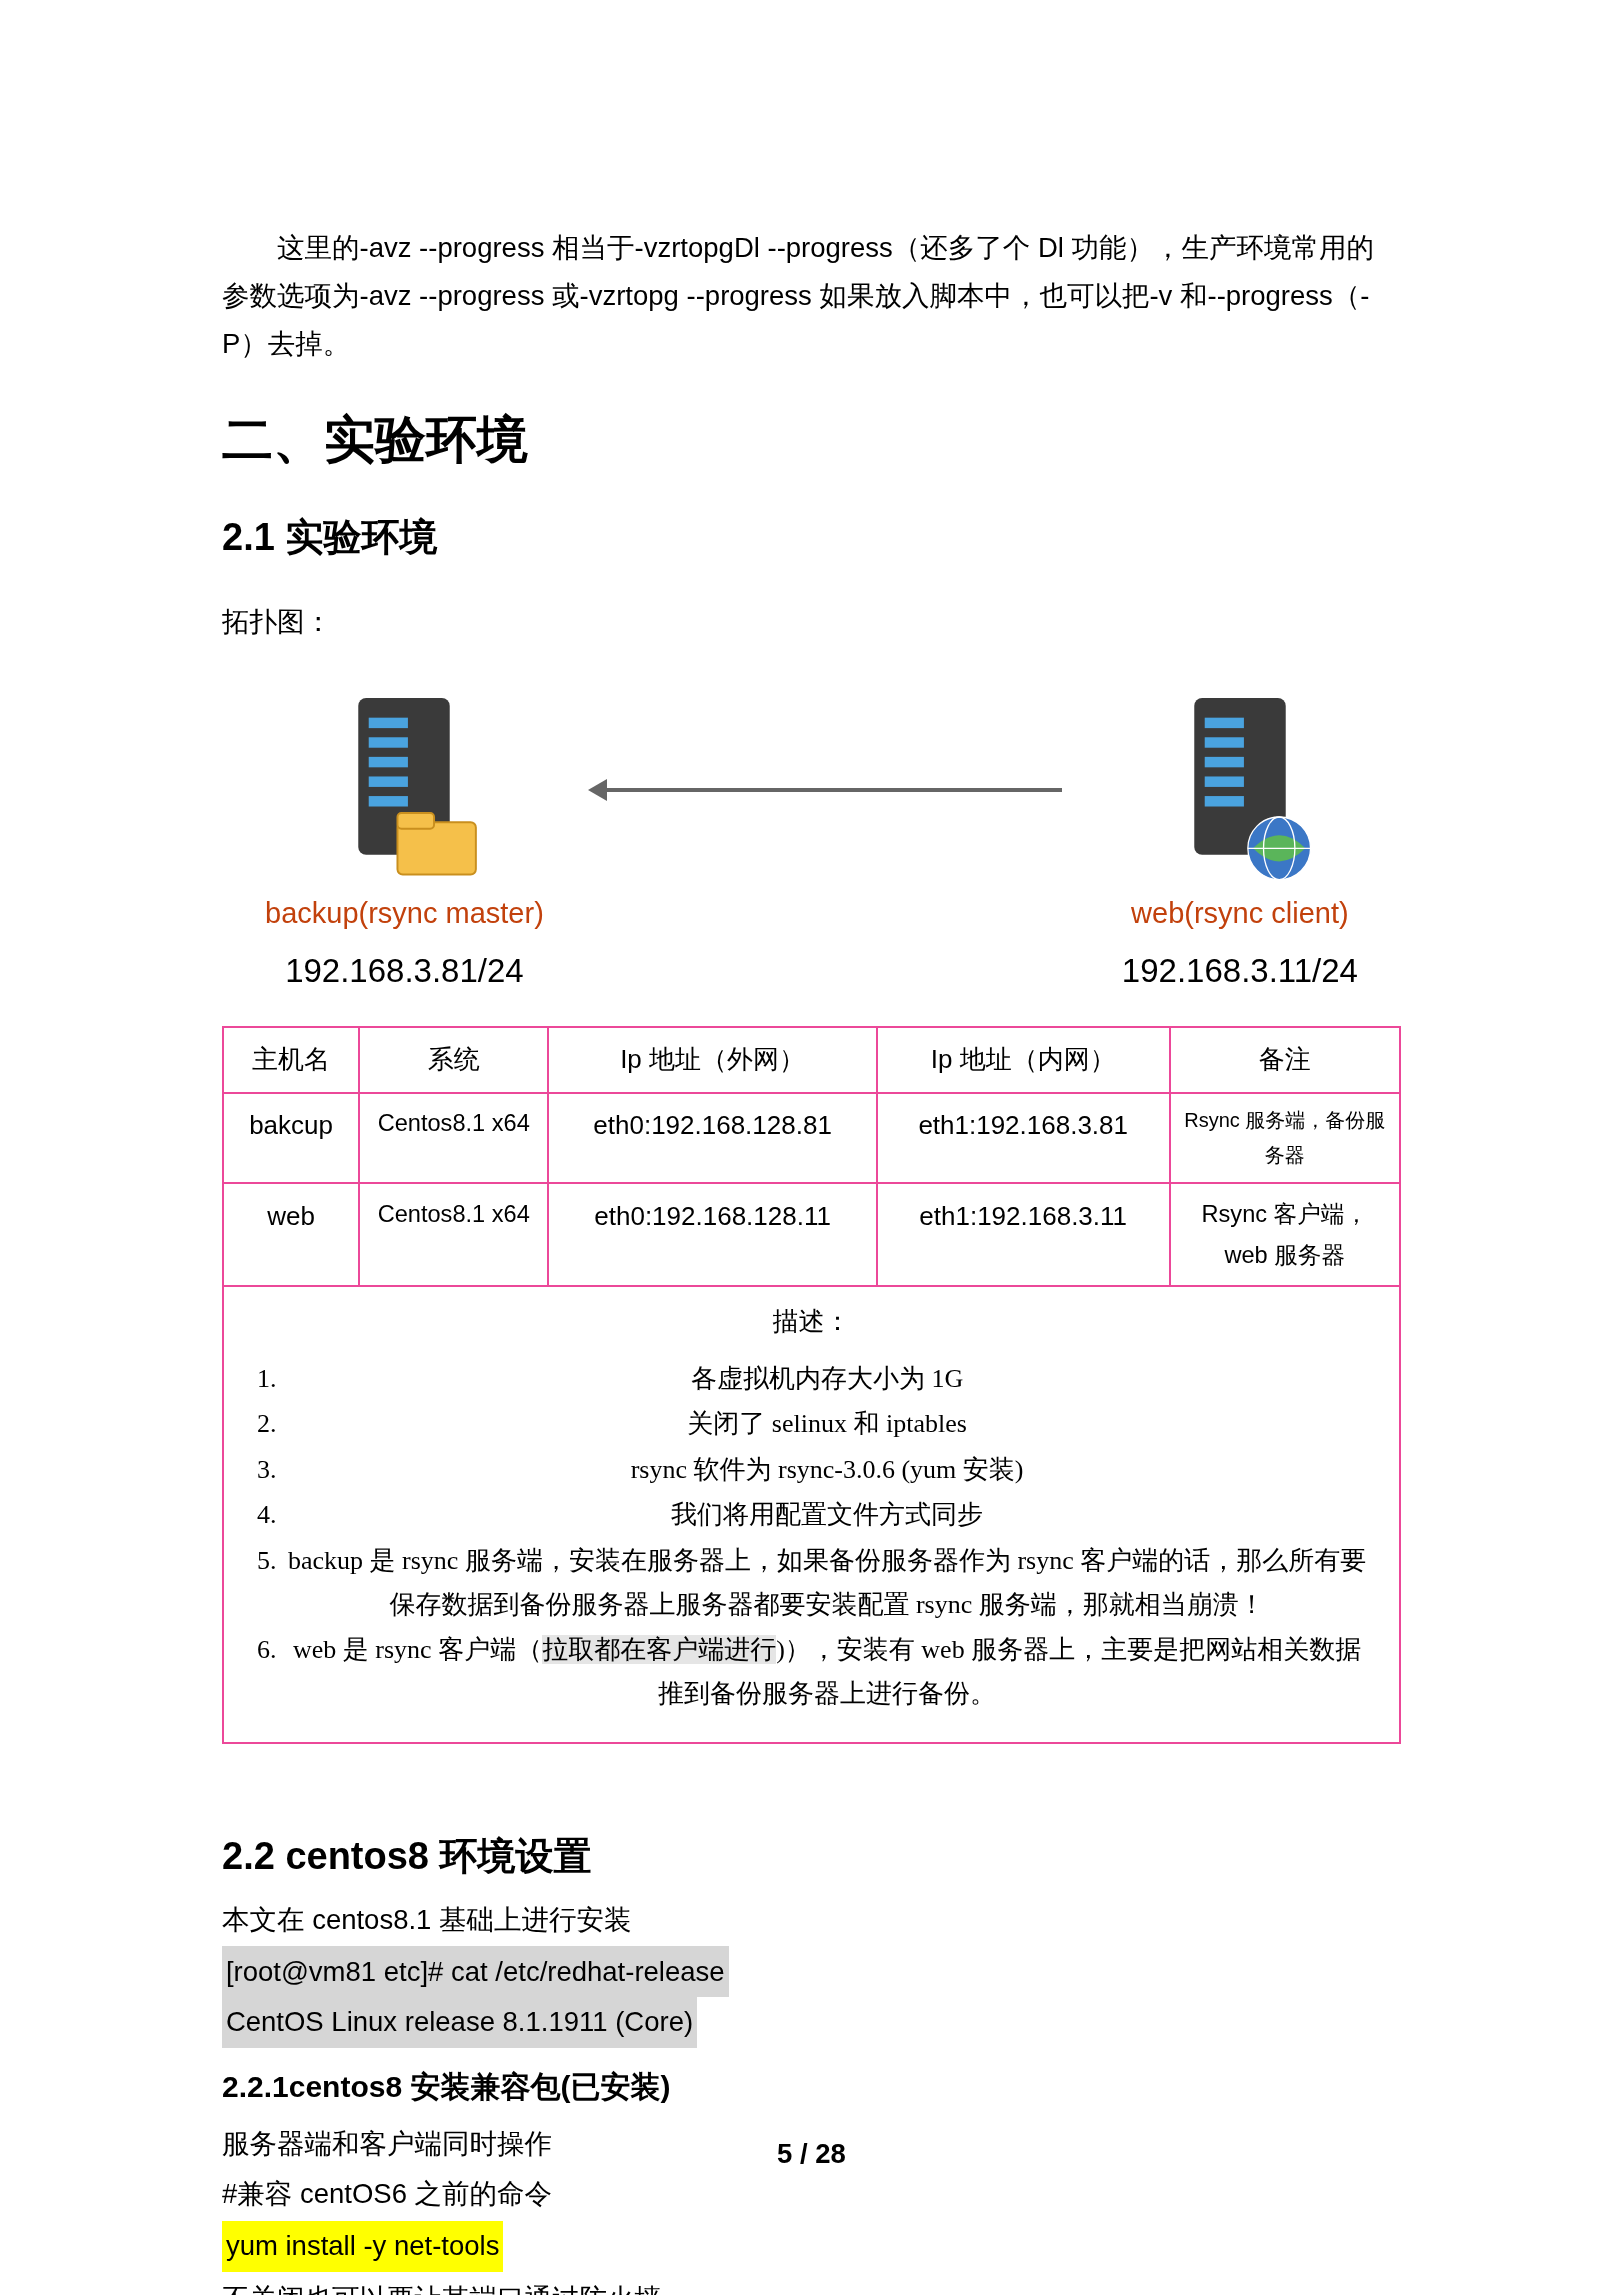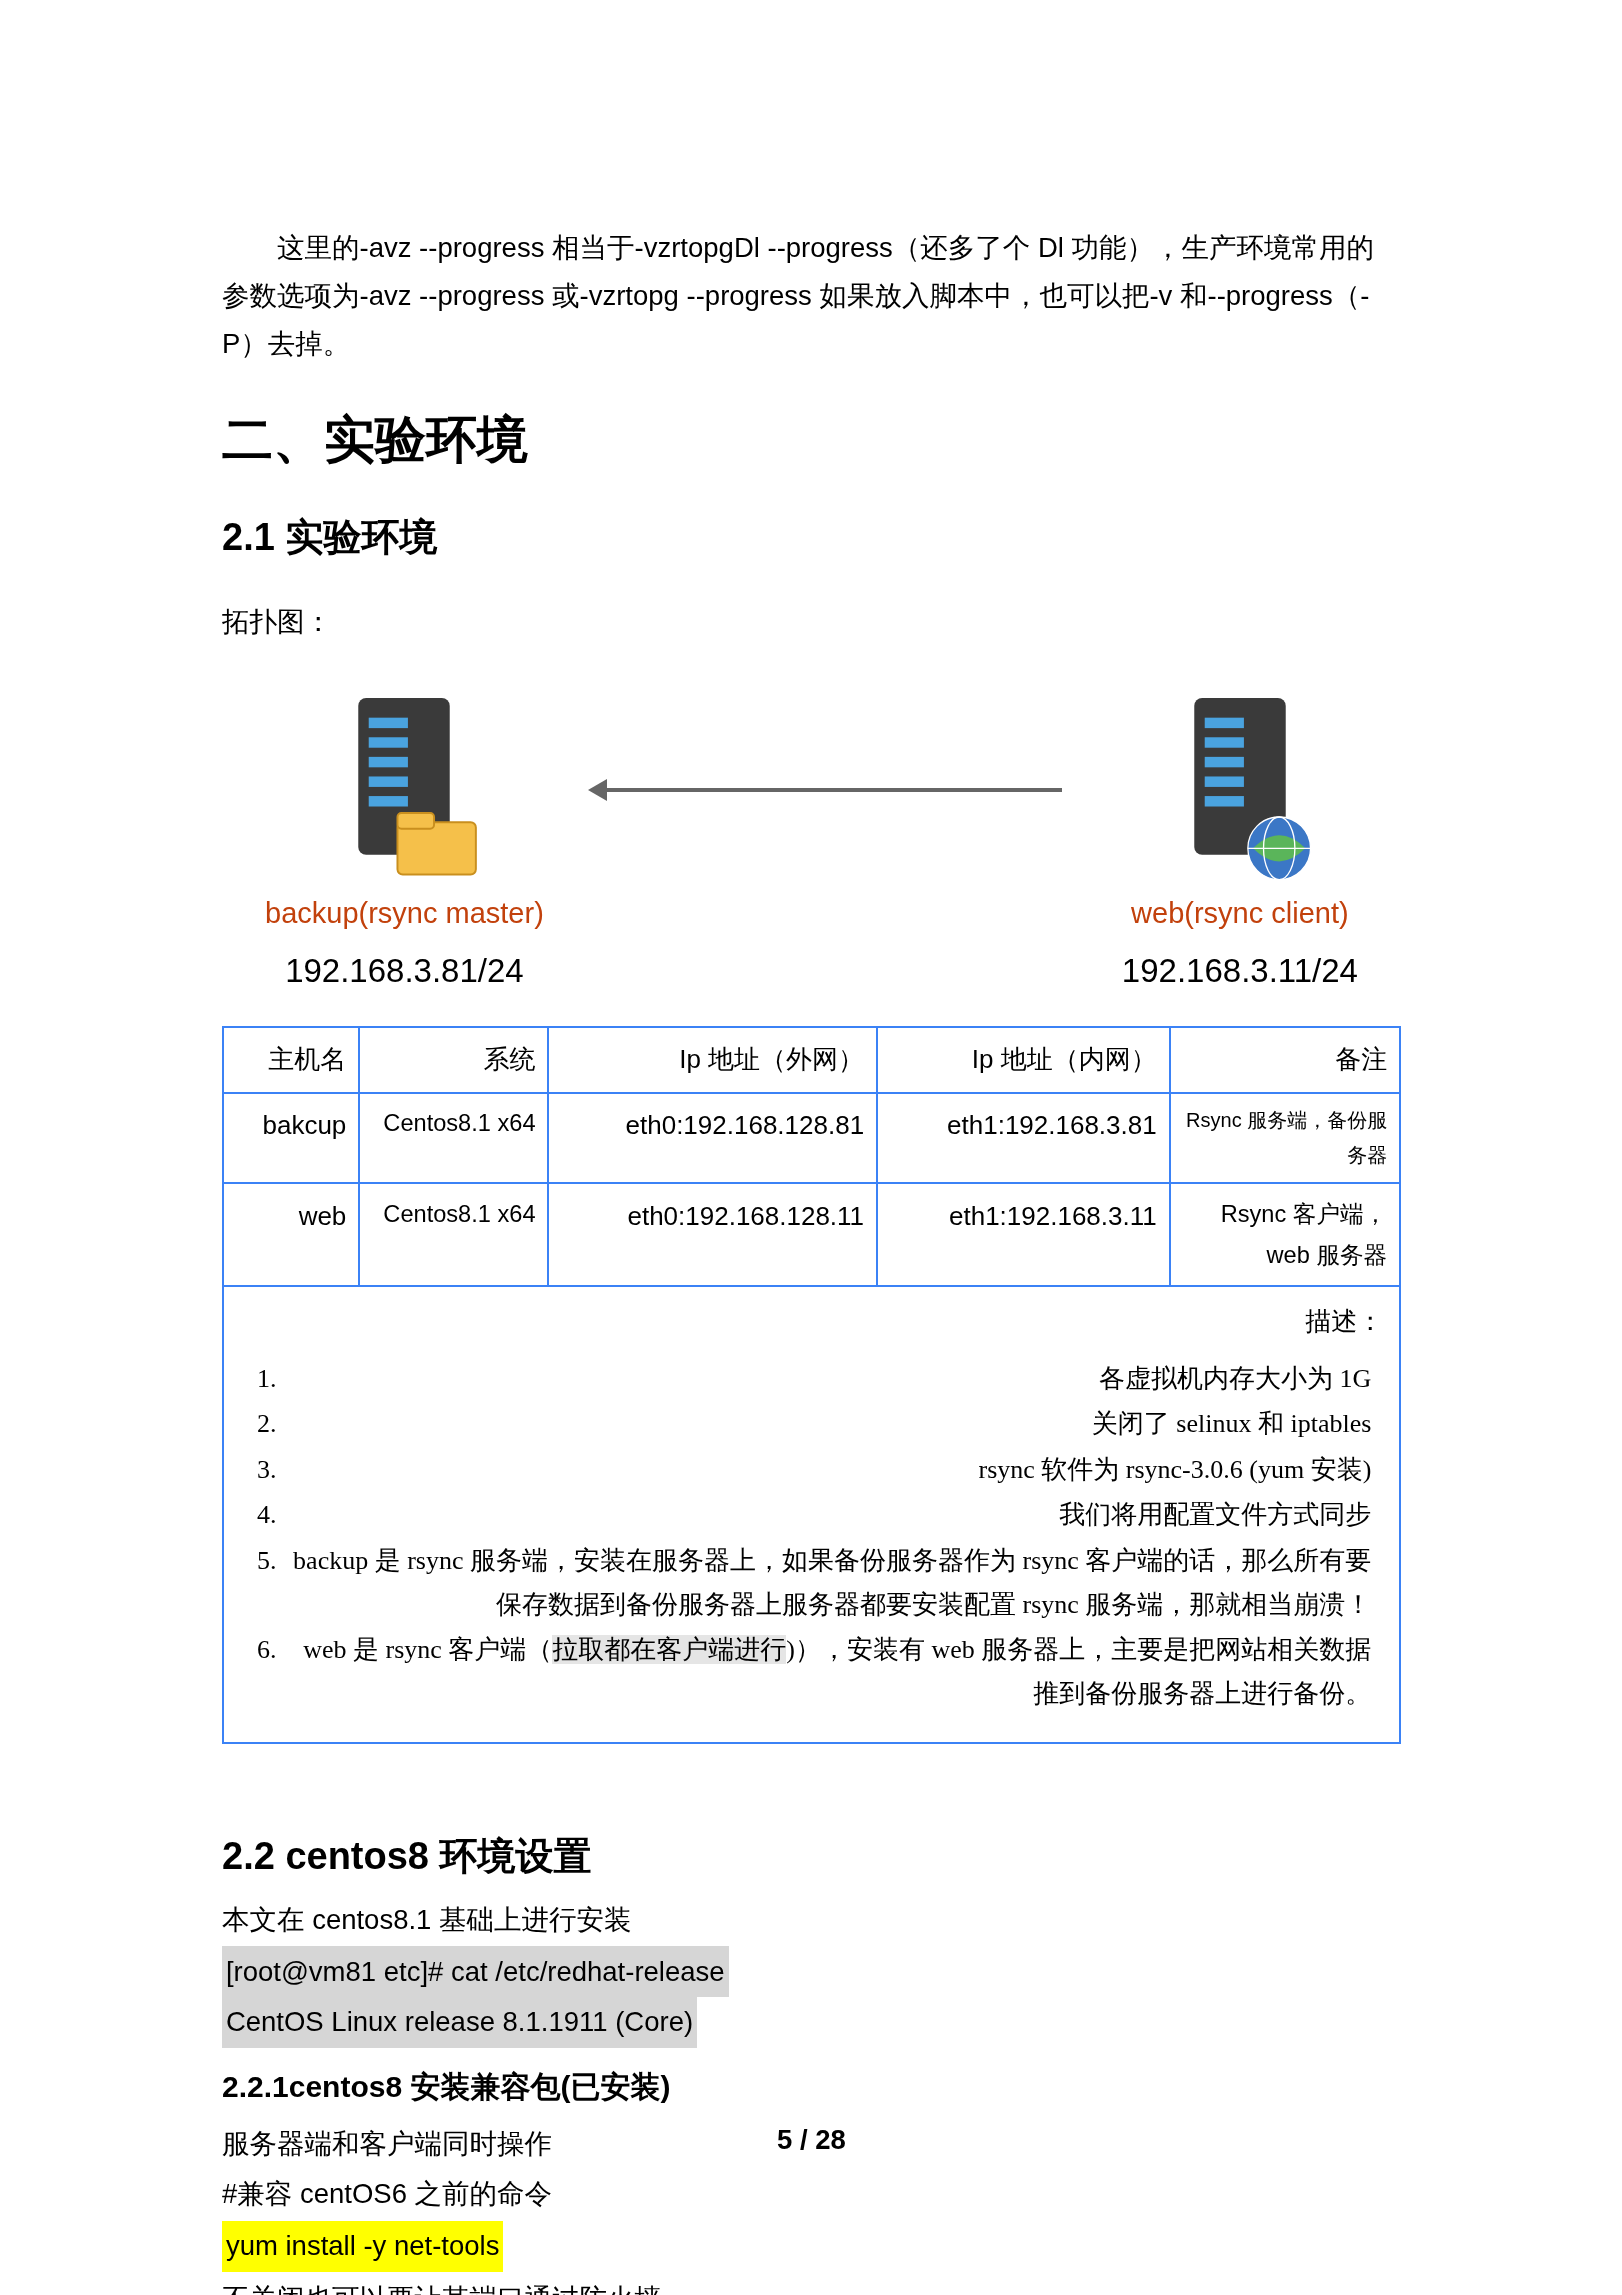--- a/index.html
+++ b/index.html
@@ -75,24 +75,24 @@
     border-top: 11px solid transparent;
     border-bottom: 11px solid transparent;
     border-right: 19.6px solid #666;
   }
   table {
     border-collapse: collapse;
     width: 100%;
     margin-top: 26px;
   }
   td, th {
-    border: 2px solid #3b82f6;
+    border: 2px solid #ec4899;
     padding: 9.2px 11.8px;
     font-size: 26px;
-    text-align: right;
+    text-align: center;
     vertical-align: top;
   }
   th { font-weight: 400; }
   .desc-cell {
     padding: 13px 15.7px;
     line-height: 1.7;
     font-family: Liberation Serif, serif;
   }
   .desc-cell ol {
     list-style: decimal;
@@ -110,21 +110,21 @@
     font-family: "Microsoft YaHei", Arial, sans-serif;
     width: fit-content;
   }
   .code-yellow {
     background: #ffff00;
     display: inline-block;
     padding: 1.3px 3.9px;
   }
   .footer {
     position: absolute;
-    bottom: 131px;
+    bottom: 117px;
     left: 0;
     width: 100%;
     text-align: center;
     font-size: 27.5px;
     font-weight: 700;
   }
 </style>
 </head>
 <body>
 

